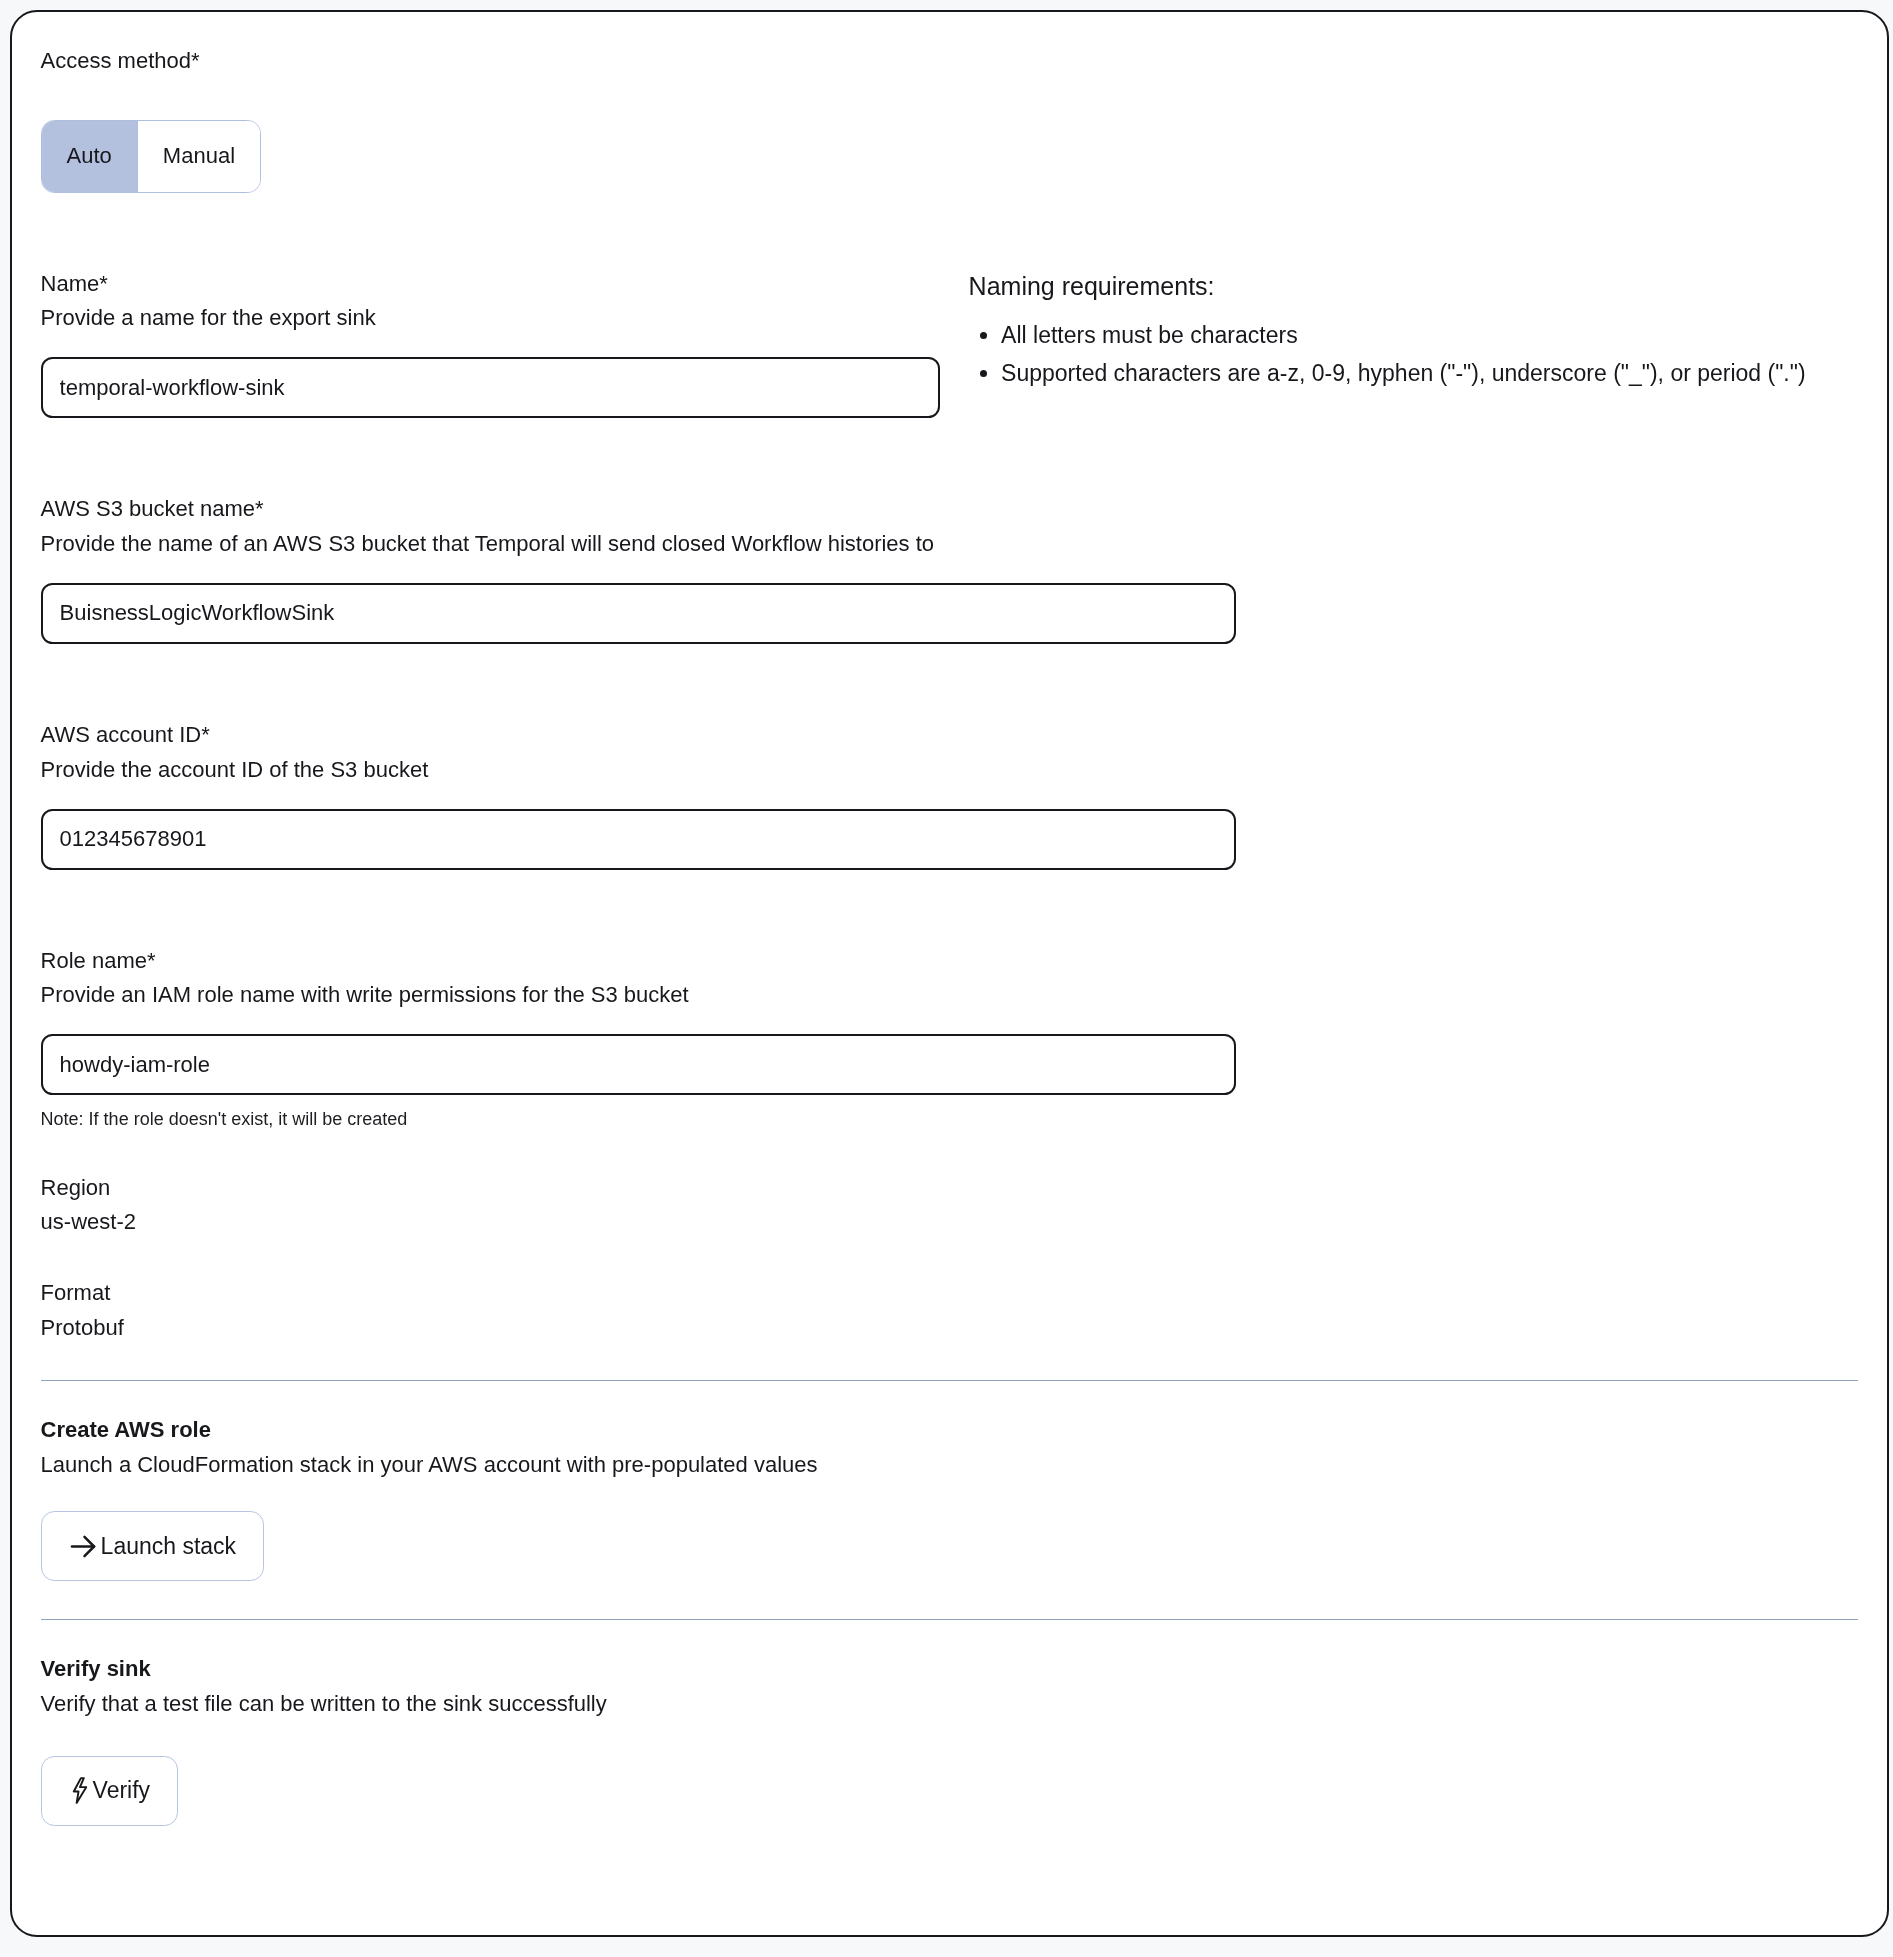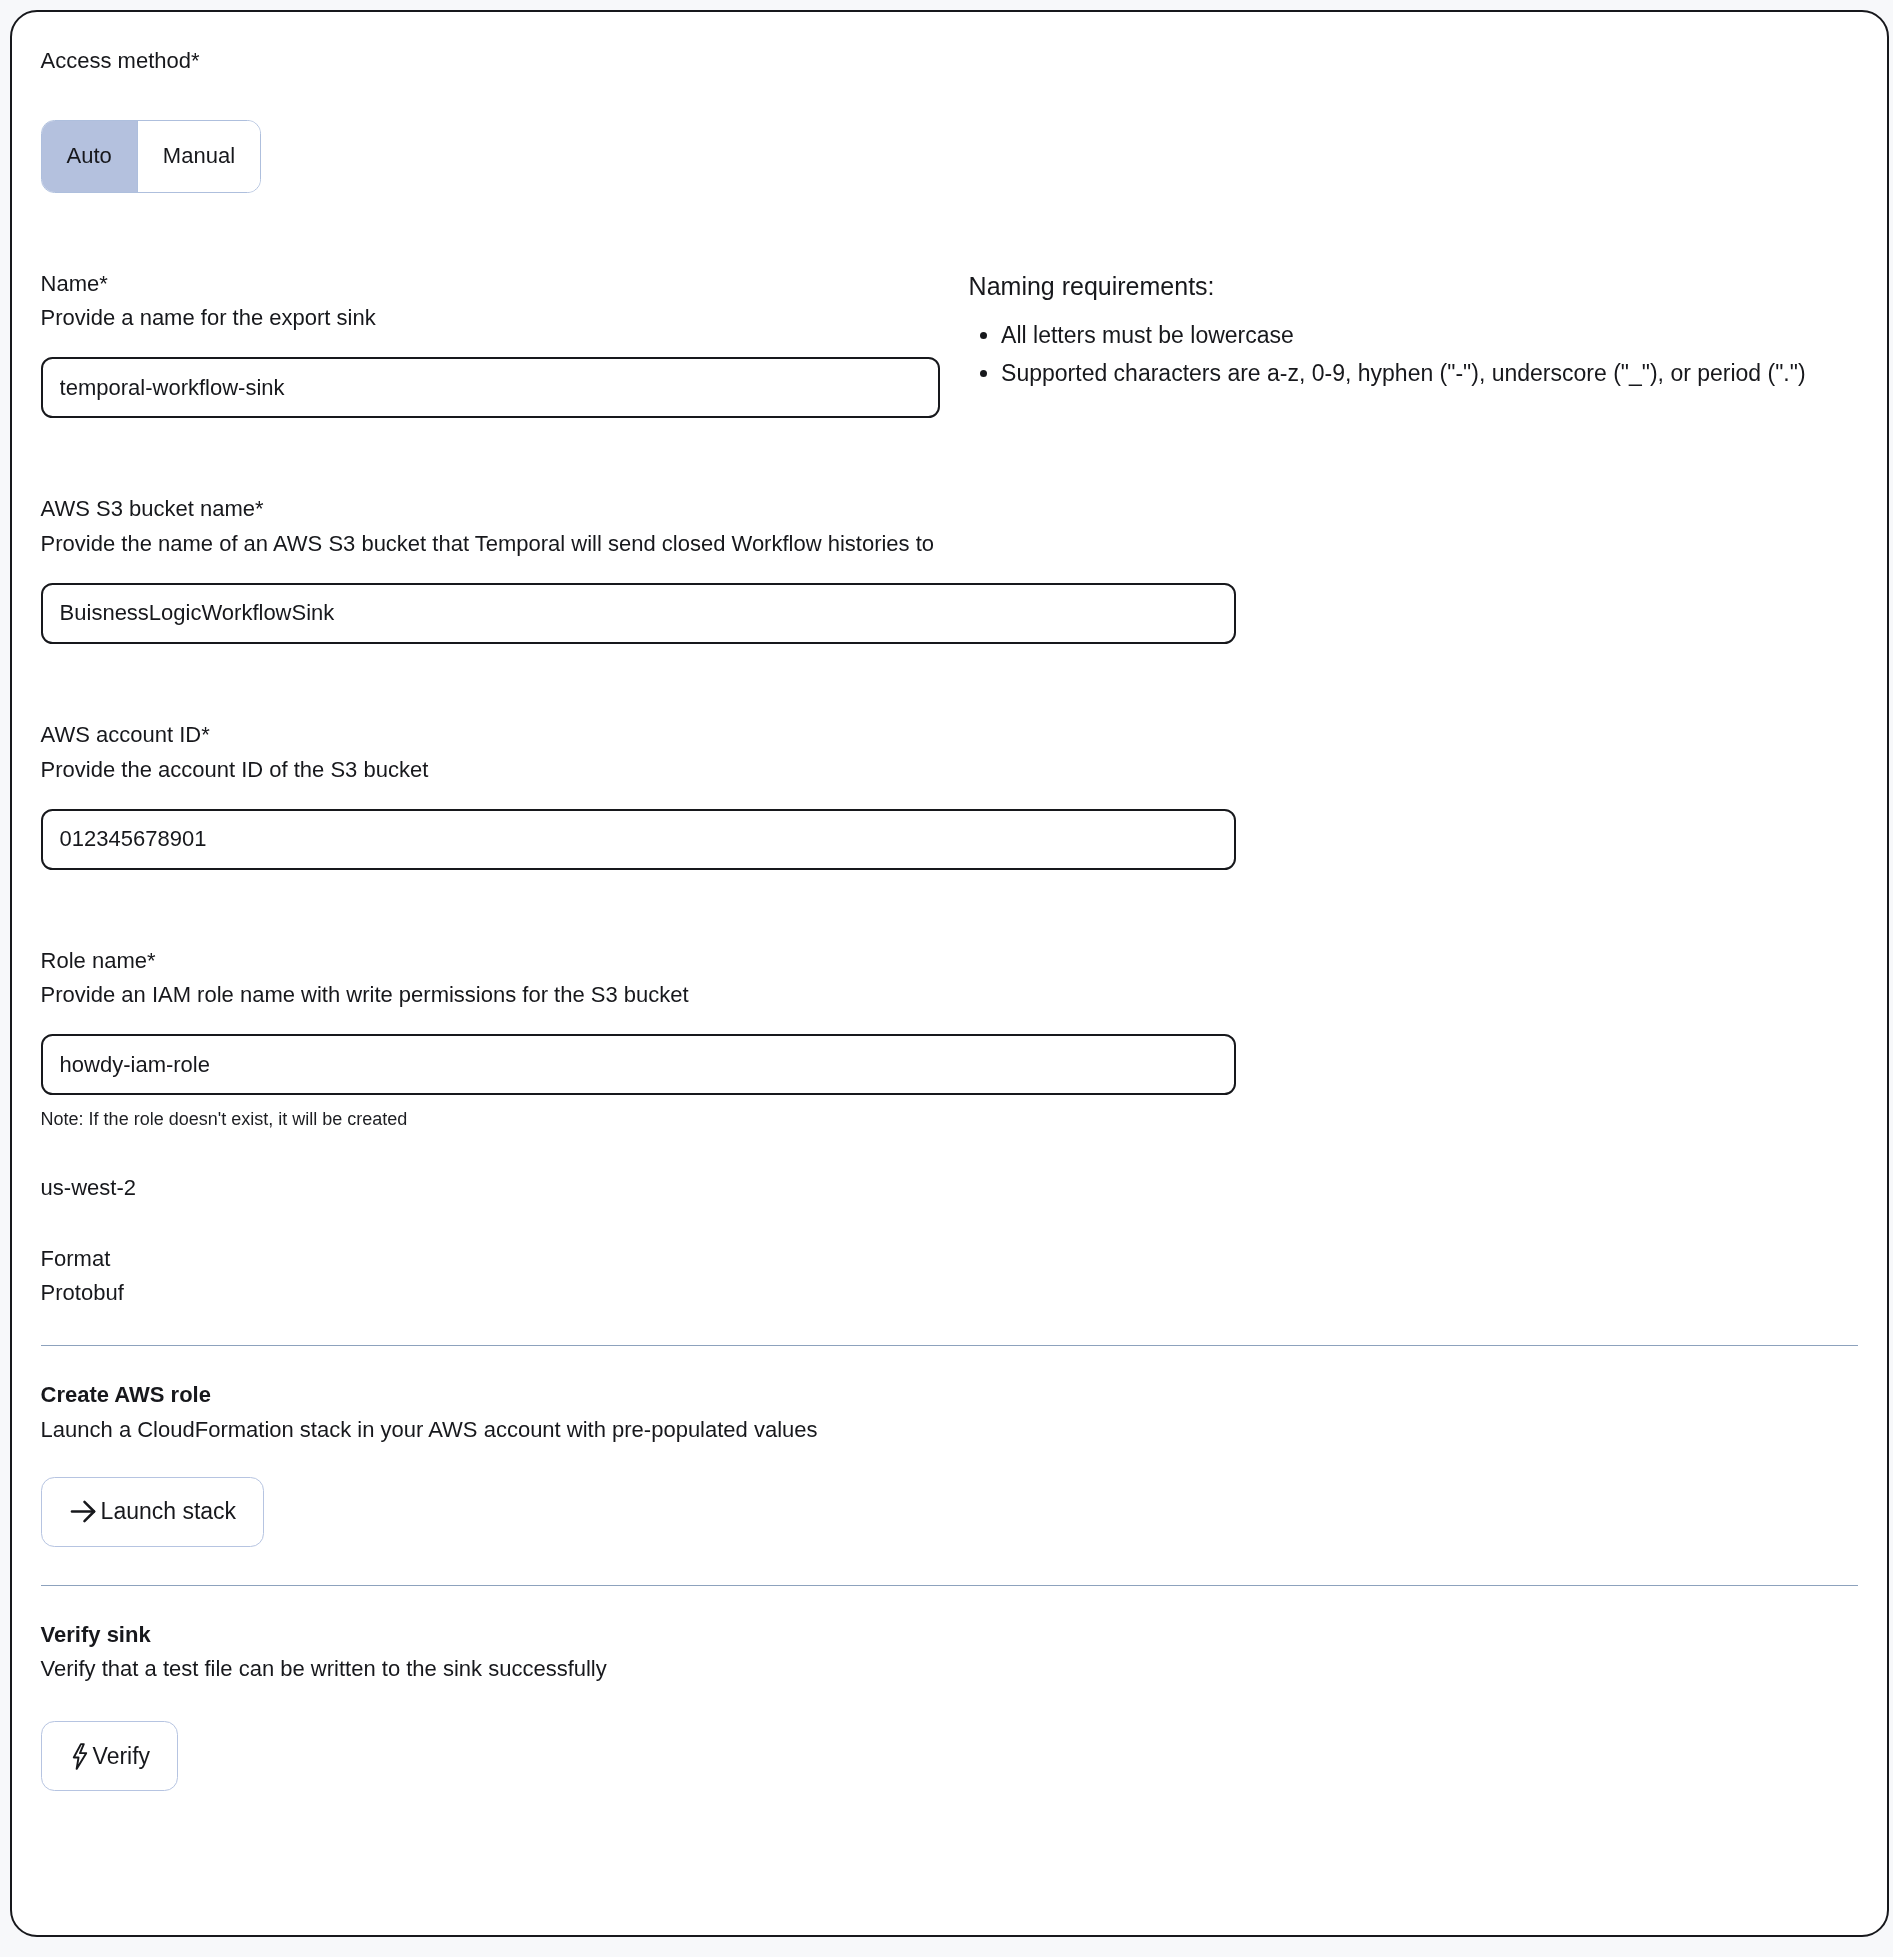--- a/index.html
+++ b/index.html
@@ -112,21 +112,21 @@
 
   <div class="name-row field">
     <div class="name-col">
       <div class="label">Name*</div>
       <div class="desc">Provide a name for the export sink</div>
       <input class="text-input" type="text" value="temporal-workflow-sink" style="">
     </div>
     <div class="naming-req">
       <div class="nr-title">Naming requirements:</div>
       <ul>
-        <li>All letters must be lowercase</li>
+        <li>All letters must be characters</li>
         <li>Supported characters are a-z, 0-9, hyphen ("-"), underscore ("_"), or period (".")</li>
       </ul>
     </div>
   </div>
 
   <div class="field">
     <div class="label">AWS S3 bucket name*</div>
     <div class="desc">Provide the name of an AWS S3 bucket that Temporal will send closed Workflow histories to</div>
     <input class="text-input" type="text" value="BuisnessLogicWorkflowSink" style="">
   </div>
@@ -139,20 +139,21 @@
 
   <div class="field">
     <div class="label">Role name*</div>
     <div class="desc">Provide an IAM role name with write permissions for the S3 bucket</div>
     <input class="text-input" type="text" value="howdy-iam-role" style="">
     <div class="note">Note: If the role doesn't exist, it will be created</div>
   </div>
 
 
   <div class="static-field">
+    <div class="label">Region</div>
     <div class="value">us-west-2</div>
   </div>
 
   <div class="static-field">
     <div class="label">Format</div>
     <div class="value">Protobuf</div>
   </div>
 
   <hr class="divider">
 

